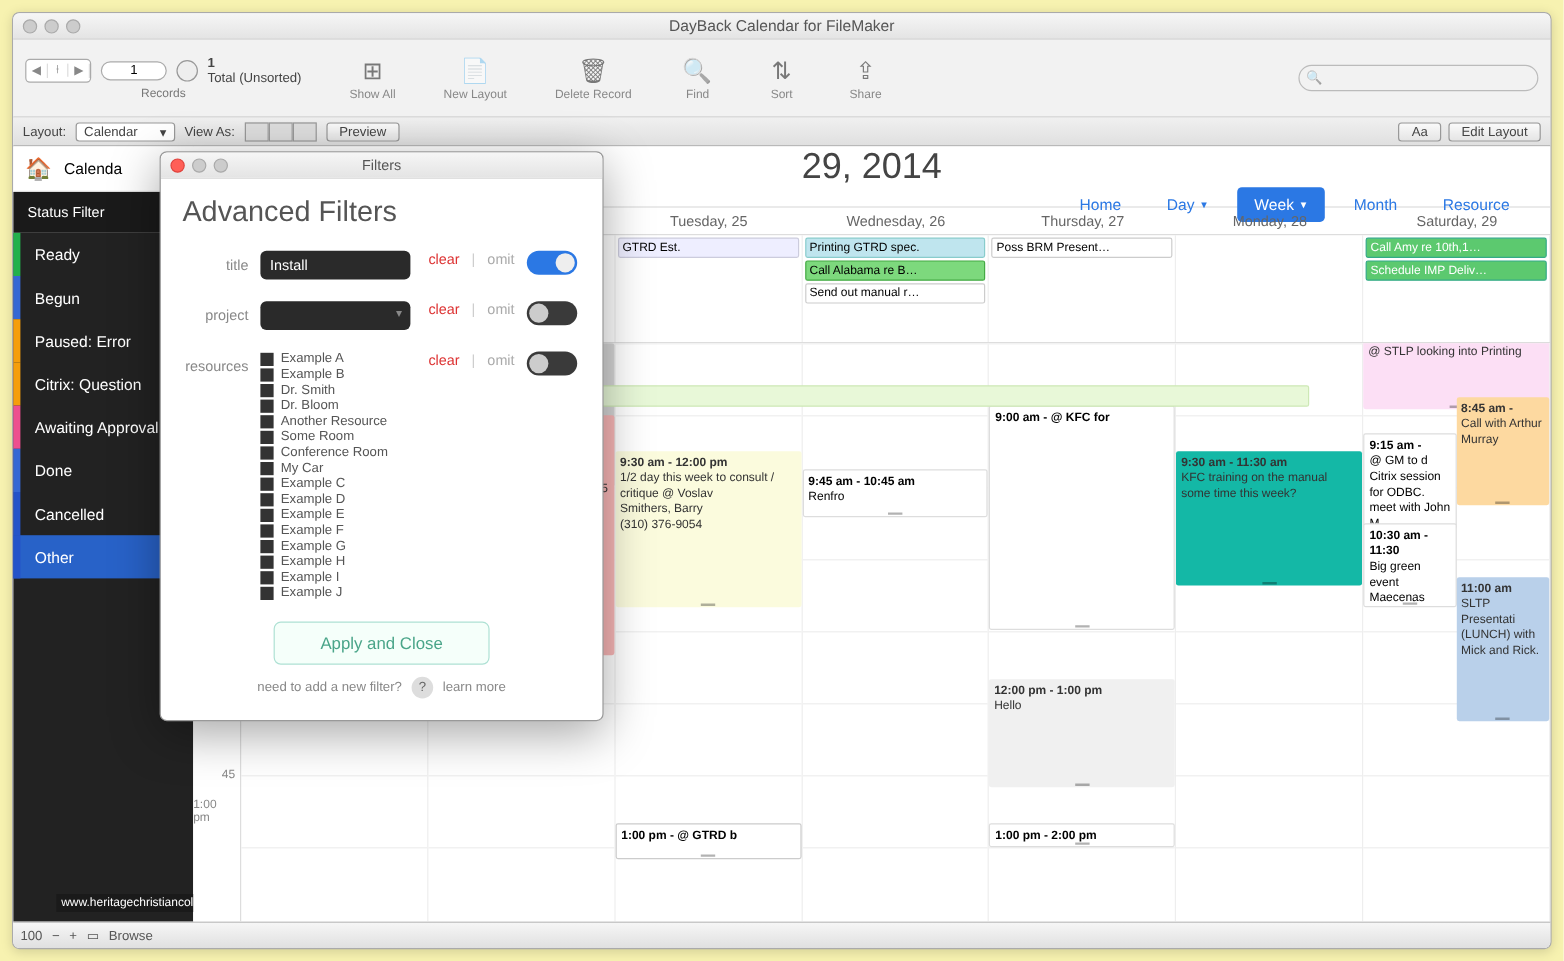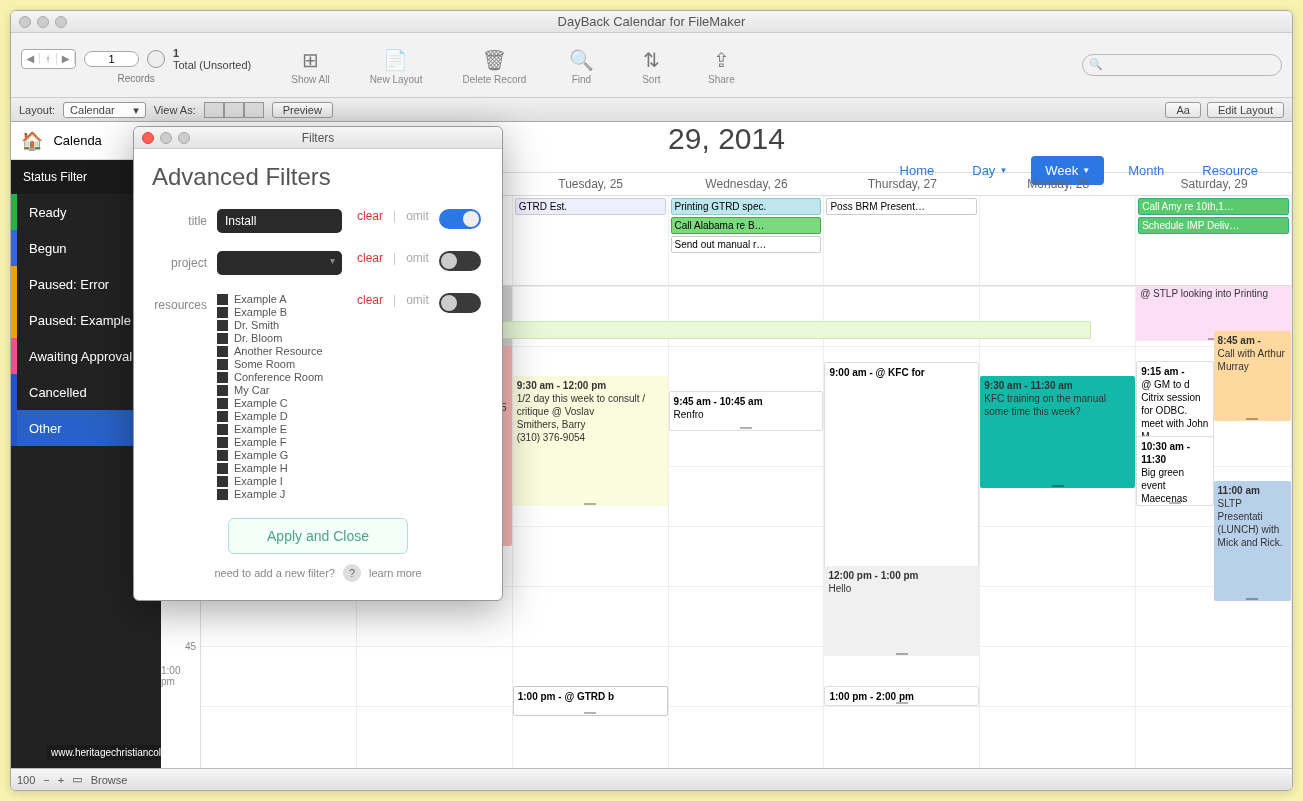--- a/index.html
+++ b/index.html
@@ -180,25 +180,29 @@
           <div class="sf-item">
             <span class="bar dblue"></span>
             <span class="txt">Begun</span>
           </div>
           <div class="sf-item">
             <span class="bar orange"></span>
             <span class="txt">Paused: Error</span>
           </div>
           <div class="sf-item">
             <span class="bar orange"></span>
-            <span class="txt">Paused: Example</span>
+            <span class="txt">Citrix: Question</span>
           </div>
           <div class="sf-item">
             <span class="bar pink"></span>
             <span class="txt">Awaiting Approval</span>
+          </div>
+          <div class="sf-item">
+            <span class="bar dblue"></span>
+            <span class="txt">Done</span>
           </div>
           <div class="sf-item">
             <span class="bar nblue"></span>
             <span class="txt">Cancelled</span>
           </div>
           <div class="sf-item sel">
             <span class="bar nblue"></span>
             <span class="txt">Other</span>
           </div>
         </div>
@@ -304,21 +308,21 @@
             </div>
             <div class="day-col">
               <div class="hour-line" style="top: 0px;"></div>
               <div class="hour-line" style="top: 60px;"></div>
               <div class="hour-line" style="top: 120px;"></div>
               <div class="hour-line" style="top: 180px;"></div>
               <div class="hour-line" style="top: 240px;"></div>
               <div class="hour-line" style="top: 300px;"></div>
               <div class="hour-line" style="top: 360px;"></div>
               <div class="hour-line" style="top: 420px;"></div>
-              <div class="ev-block" style="top: 76px; height: 208px; background: rgb(255, 255, 255); border: 1px solid rgb(221, 221, 221); left: 0%; width: 100%;">
+              <div class="ev-block" style="top: 52px; height: 187px; background: rgb(255, 255, 255); border: 1px solid rgb(221, 221, 221); left: 0%; width: 100%;">
                 <div class="t">9:00 am - @ KFC for</div>
                 <div class="ev-drag"></div>
               </div>
               <div class="ev-block" style="top: 280px; height: 90px; background: rgb(240, 240, 240); color: rgb(51, 51, 51); left: 0%; width: 100%;"><div class="t">12:00 pm - 1:00 pm</div>Hello<div class="ev-drag"></div></div>
               <div class="ev-block" style="top: 400px; height: 20px; background: rgb(255, 255, 255); border: 1px solid rgb(221, 221, 221); left: 0%; width: 100%;">
                 <div class="t">1:00 pm - 2:00 pm</div>
                 <div class="ev-drag"></div>
               </div>
             </div>
             <div class="day-col">

